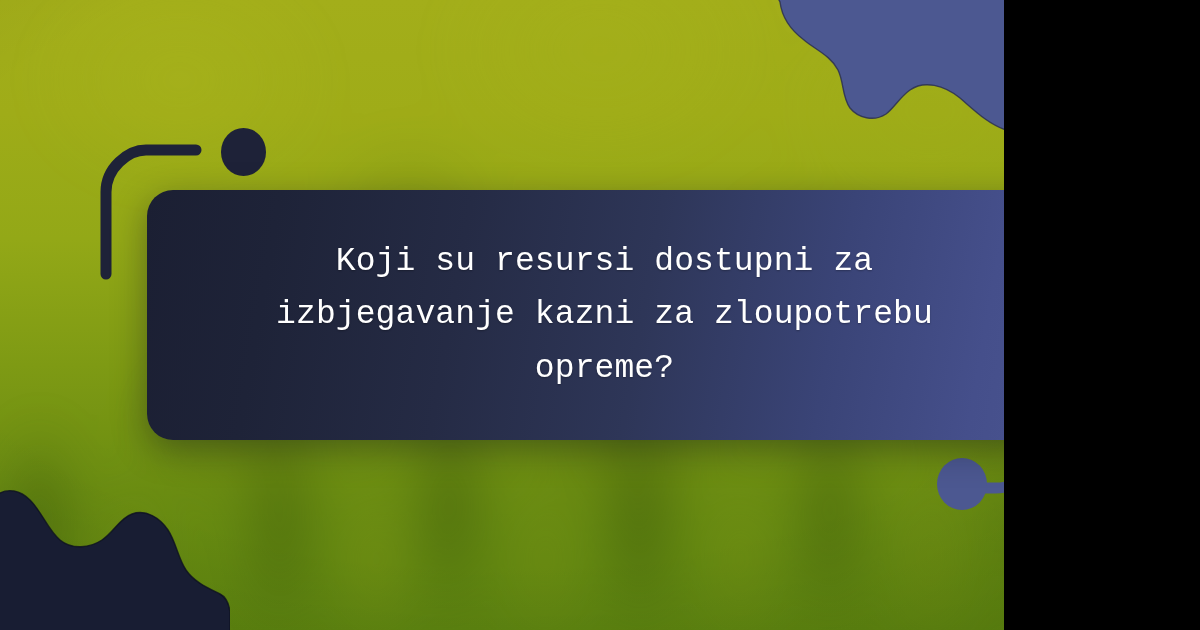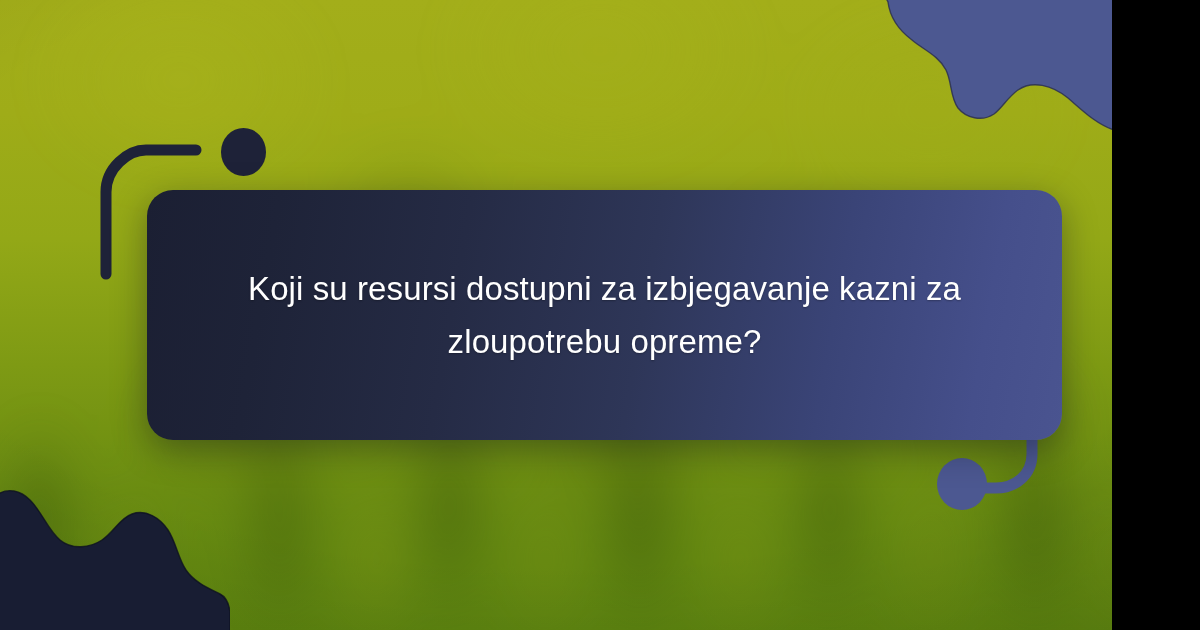--- a/index.html
+++ b/index.html
@@ -3,24 +3,24 @@
 <meta charset="utf-8">
 <title>Question Card</title>
 <style>
   html, body {
     margin: 0;
     padding: 0;
     background: #000;
   }
   #stage {
     position: relative;
-    width: 1112px;
+    width: 1004px;
     height: 630px;
     overflow: hidden;
-    font-family: Liberation Sans, sans-serif;
+    font-family: Liberation Mono, monospace;
   }
 
   
   .bg-base {
     position: absolute;
     inset: 0;
     background:
       linear-gradient(to bottom,
         #a3ae1a 0%,
         #9fac18 18%,

